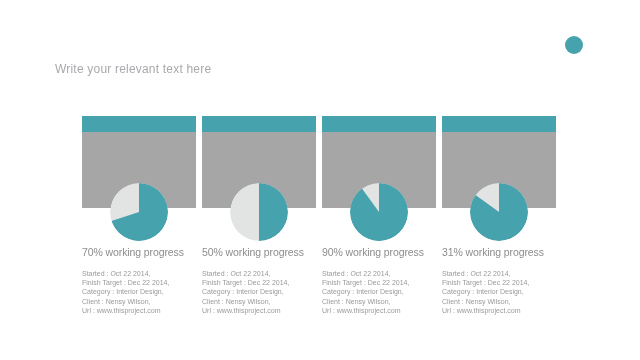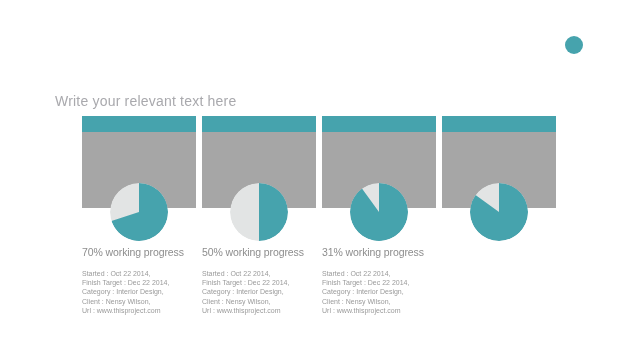--- a/index.html
+++ b/index.html
@@ -19,25 +19,24 @@
     left: 0;
     top: 0;
     width: 640px;
     height: 360px;
     background: #ffffff;
   }
   #headline {
     position: absolute;
     left: 55px;
     top: 62px;
-    font-size: 14px;
+    font-size: 12px;
     color: #a9a9ad;
     letter-spacing: .2px;
     white-space: nowrap;
-    margin-top: 31px;
   }
   #corner-dot {
     position: absolute;
     left: 565px;
     top: 36px;
     width: 18px;
     height: 18px;
     border-radius: 50%;
     background: #46a3ad;
   }
@@ -173,20 +172,30 @@
       <div class="caption-title">50% working progress</div>
       <div class="caption-lines">
           <div>Started : Oct 22 2014,</div>
           <div>Finish Target : Dec 22 2014,</div>
           <div>Category : Interior Design,</div>
           <div>Client : Nensy Wilson,</div>
           <div>Url : www.thisproject.com</div>
         </div>
     </div>
     <div class="caption">
+      <div class="caption-title">90% working progress</div>
+      <div class="caption-lines">
+          <div>Started : Oct 22 2014,</div>
+          <div>Finish Target : Dec 22 2014,</div>
+          <div>Category : Interior Design,</div>
+          <div>Client : Nensy Wilson,</div>
+          <div>Url : www.thisproject.com</div>
+        </div>
+    </div>
+    <div class="caption">
       <div class="caption-title">31% working progress</div>
       <div class="caption-lines">
           <div>Started : Oct 22 2014,</div>
           <div>Finish Target : Dec 22 2014,</div>
           <div>Category : Interior Design,</div>
           <div>Client : Nensy Wilson,</div>
           <div>Url : www.thisproject.com</div>
         </div>
     </div>
   </div>

